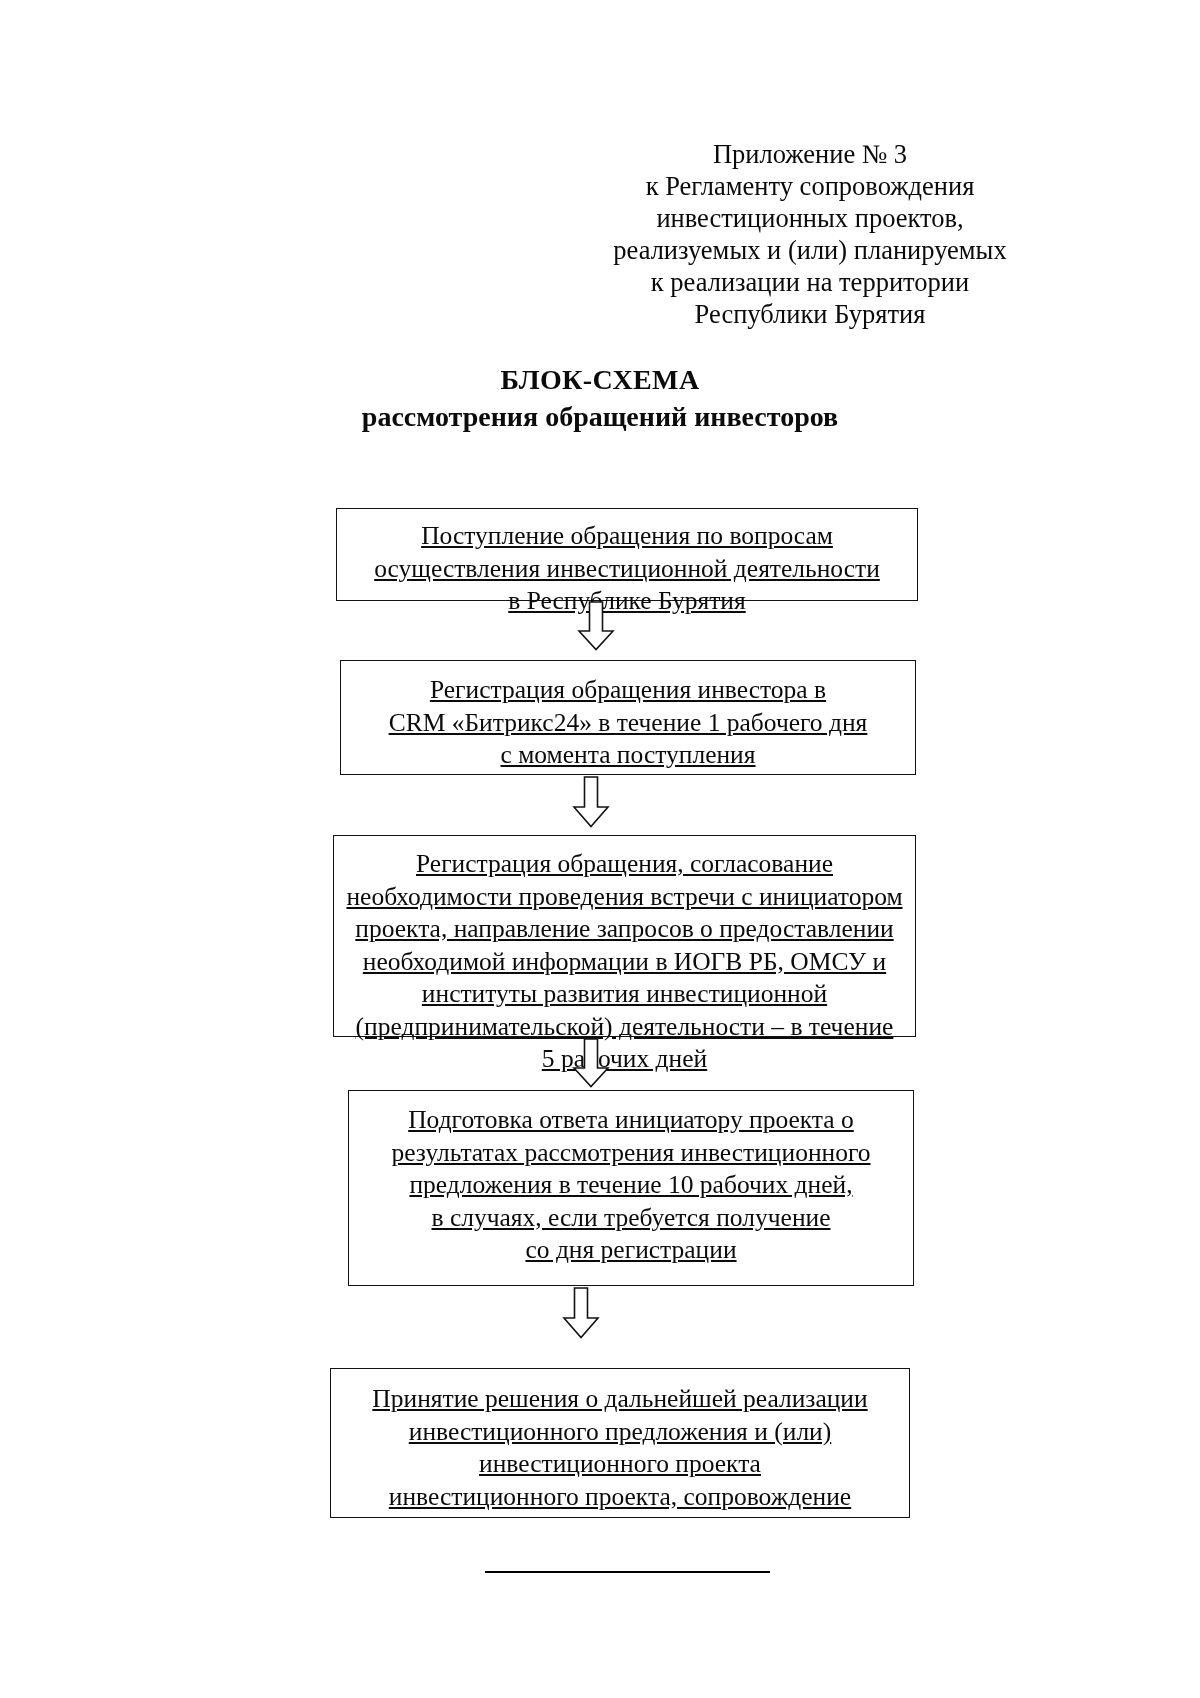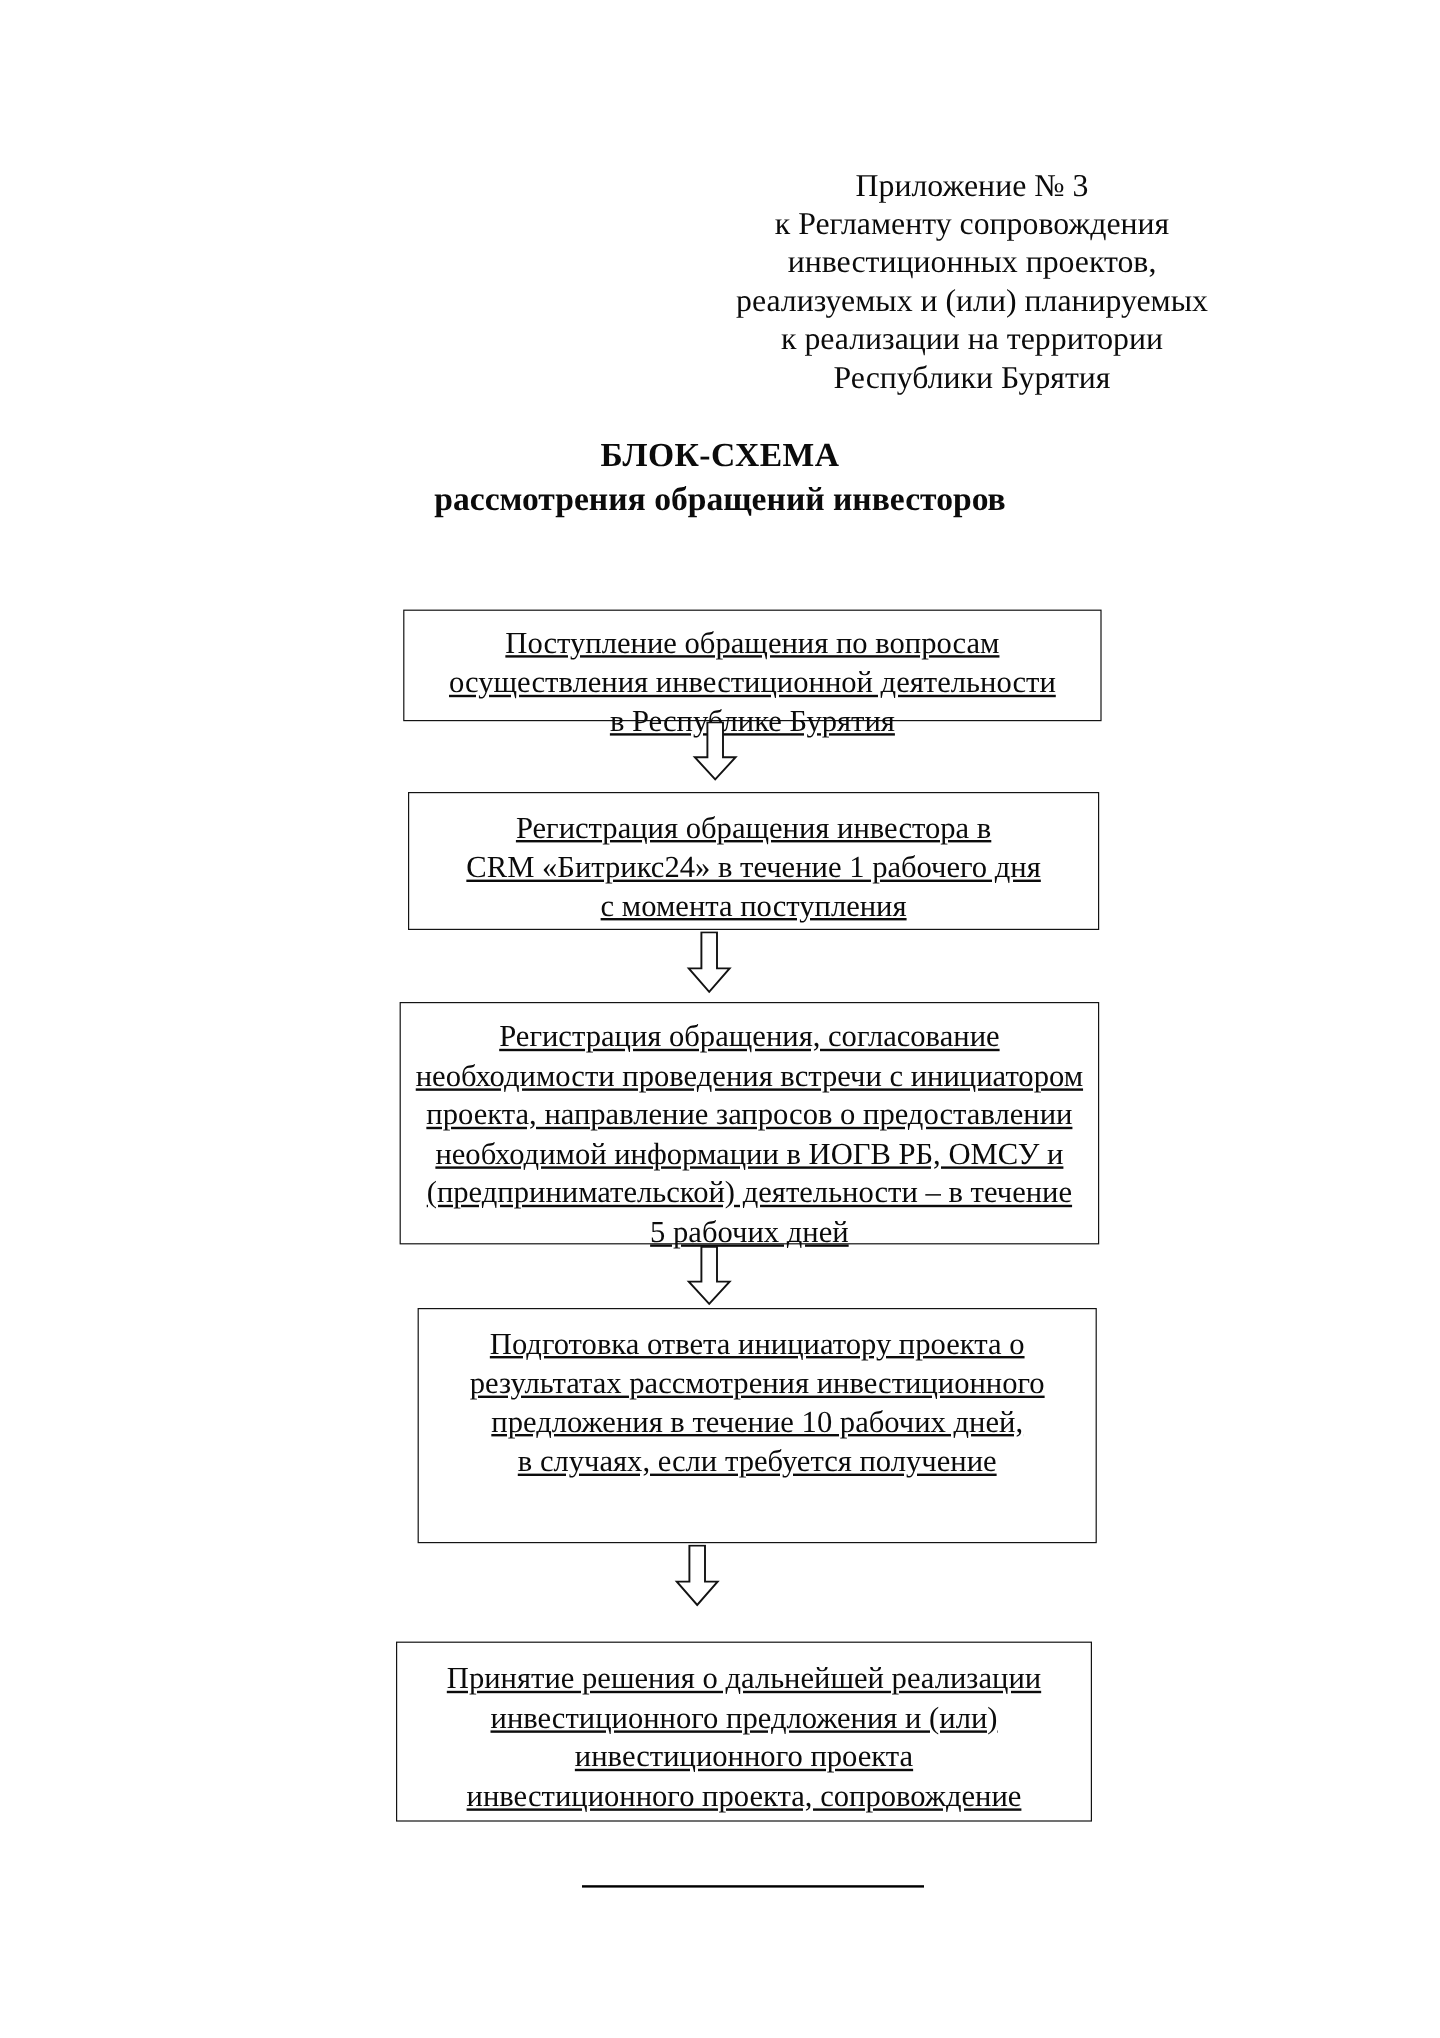--- a/index.html
+++ b/index.html
@@ -148,37 +148,39 @@
       <polygon points="14.5,1 27.5,1 27.5,31 38,31 21,50.5 4,31 14.5,31" fill="#ffffff" stroke="#131313" stroke-width="1.6" stroke-linejoin="miter"></polygon>
     </svg>
   </div>
 
   <div class="flow-box" id="box-3">
     <div class="box-text">
       <span>Регистрация обращения, согласование</span>
       <span>необходимости проведения встречи с инициатором</span>
       <span>проекта, направление запросов о предоставлении</span>
       <span>необходимой информации в ИОГВ РБ, ОМСУ и</span>
+      <span>институты развития инвестиционной</span>
       <span>(предпринимательской) деятельности – в течение</span>
       <span>5 рабочих дней</span>
     </div>
   </div>
 
   <div class="arrow" id="arrow-3">
     <svg viewBox="0 0 42 50" preserveAspectRatio="none" aria-hidden="true">
       <polygon points="14.5,1 27.5,1 27.5,30 38,30 21,48.5 4,30 14.5,30" fill="#ffffff" stroke="#131313" stroke-width="1.6" stroke-linejoin="miter"></polygon>
     </svg>
   </div>
 
   <div class="flow-box" id="box-4">
     <div class="box-text">
       <span>Подготовка ответа инициатору проекта о</span>
       <span>результатах рассмотрения инвестиционного</span>
       <span>предложения в течение 10 рабочих дней,</span>
       <span>в случаях, если требуется получение</span>
+      <span>со дня регистрации</span>
     </div>
   </div>
 
   <div class="arrow" id="arrow-4">
     <svg viewBox="0 0 42 52" preserveAspectRatio="none" aria-hidden="true">
       <polygon points="14.5,1 27.5,1 27.5,31 38,31 21,50.5 4,31 14.5,31" fill="#ffffff" stroke="#131313" stroke-width="1.6" stroke-linejoin="miter"></polygon>
     </svg>
   </div>
 
   <div class="flow-box" id="box-5">

